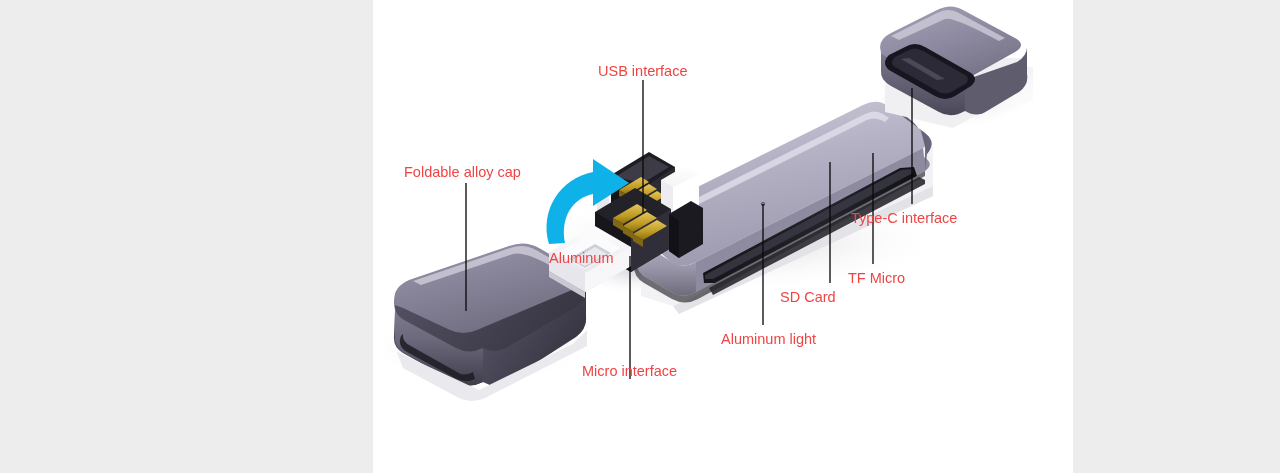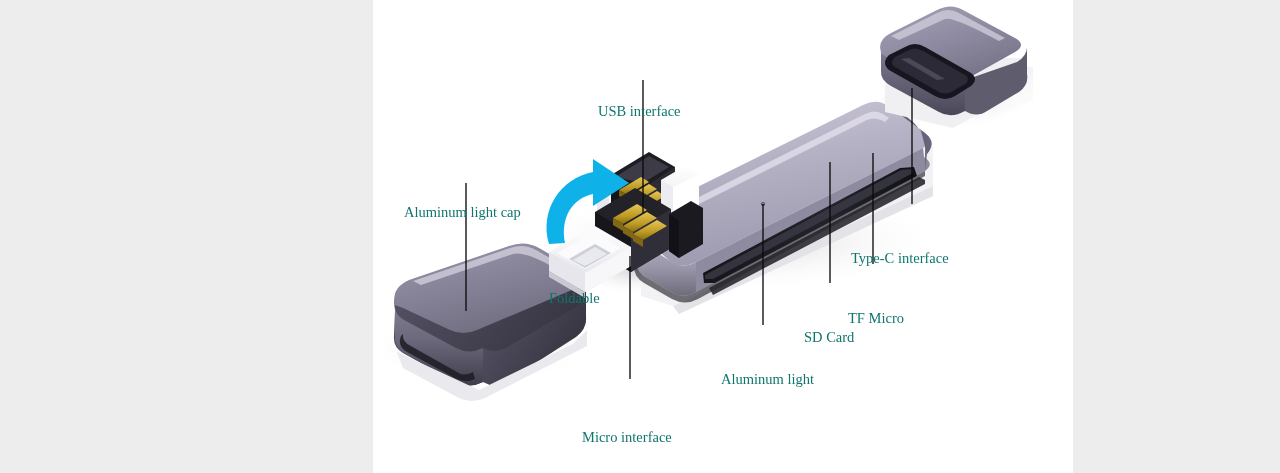--- a/index.html
+++ b/index.html
@@ -30,26 +30,25 @@
   }
   #art {
     position: absolute;
     left: 0;
     top: 0;
     width: 700px;
     height: 473px;
   }
   .label {
     position: absolute;
-    color: #0f766e;
+    color: #ef4444;
     font-size: 14.5px;
     line-height: 1;
     white-space: nowrap;
-    font-family: Liberation Serif, serif;
-    margin-top: 40px;
+    font-family: Liberation Sans, sans-serif;
   }
   .gutter {
     position: absolute;
     top: 0;
     height: 473px;
     background: #ededed;
   }
   #gutter-left { left: 0; width: 373px; }
   #gutter-right { left: 1073px; width: 207px; }
 </style>
@@ -288,23 +287,23 @@
           <line x1="539" y1="88" x2="539" y2="204"></line>
           <line x1="500" y1="153" x2="500" y2="264"></line>
           <line x1="457" y1="162" x2="457" y2="283"></line>
           <line x1="390" y1="204" x2="390" y2="325"></line>
           <line x1="257" y1="256" x2="257" y2="379"></line>
         </g>
     </svg>
 
     <div id="labels">
         <div class="label" style="left: 225px; top: 64px;">USB interface</div>
-        <div class="label" style="left: 31px; top: 165px;">Aluminum light cap</div>
+        <div class="label" style="left: 31px; top: 165px;">Foldable alloy cap</div>
         <div class="label" style="left: 478px; top: 211px;">Type-C interface</div>
         <div class="label" style="left: 475px; top: 271px;">TF Micro</div>
-        <div class="label" style="left: 431px; top: 290px;">SD Card</div>
+        <div class="label" style="left: 407px; top: 290px;">SD Card</div>
         <div class="label" style="left: 348px; top: 332px;">Aluminum light</div>
-        <div class="label" style="left: 209px; top: 390px;">Micro interface</div>
-        <div class="label" style="left: 176px; top: 251px;">Foldable</div>
+        <div class="label" style="left: 209px; top: 364px;">Micro interface</div>
+        <div class="label" style="left: 176px; top: 251px;">Aluminum</div>
       </div>
 
   </div>
 </div>
 
 </body></html>

